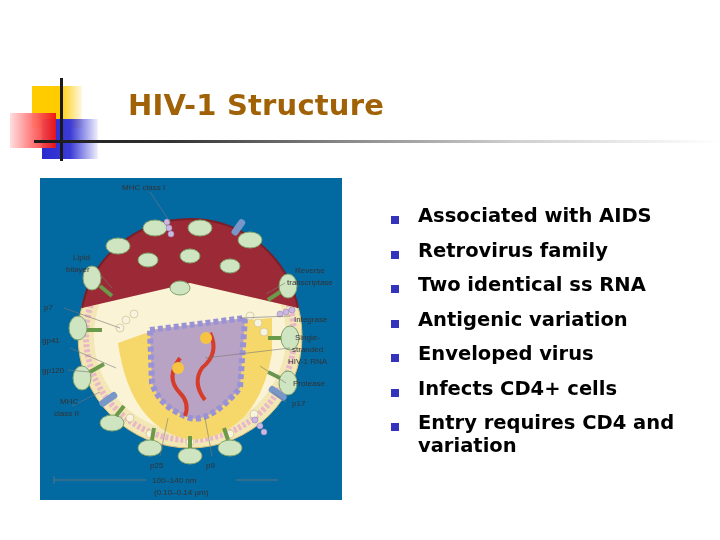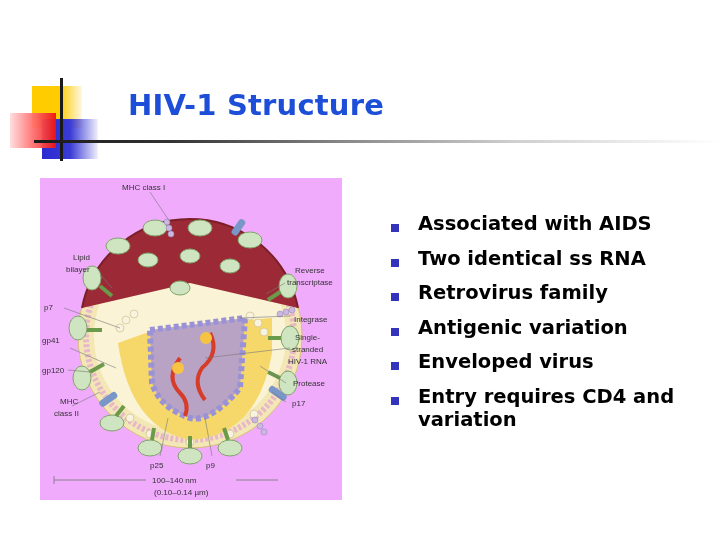--- a/index.html
+++ b/index.html
@@ -12,27 +12,27 @@
     .logo .red { position: absolute; left: 10px; top: 113px; width: 46px; height: 35px;
       background: linear-gradient(90deg, rgba(255,140,140,0.3) 0%, #ff7070 50%, #ee1111 100%); opacity: 0.95; }
     .logo .blue { position: absolute; left: 42px; top: 119px; width: 56px; height: 40px;
       background: linear-gradient(90deg, #2a2ad0 0%, #3a3ad6 50%, rgba(120,120,230,0.1) 100%); }
     .logo .vline { position: absolute; left: 60px; top: 78px; width: 3px; height: 83px; background: #1a1a1a; }
 
     .hrule { position: absolute; left: 34px; top: 140px; width: 686px; height: 3px;
       background: linear-gradient(90deg, #1a1a1a 0%, #333 20%, #888 45%, #cfcfcf 70%, rgba(255,255,255,0) 100%); }
 
     .title { position: absolute; left: 128px; top: 88px; font-family: "DejaVu Sans", sans-serif;
-      font-weight: bold; font-size: 29px; color: #1d4ed8; letter-spacing: 0.2px; white-space: nowrap; }
+      font-weight: bold; font-size: 29px; color: #a16207; letter-spacing: 0.2px; white-space: nowrap; }
 
-    .figure { position: absolute; left: 40px; top: 178px; width: 302px; height: 322px; background: #f0abfc; }
+    .figure { position: absolute; left: 40px; top: 178px; width: 302px; height: 322px; background: #0369a1; }
     .figure svg { width: 100%; height: 100%; display: block; }
     .fig-label { font-family: "Liberation Sans", sans-serif; font-size: 8px; fill: #333; }
 
-    .bullets { position: absolute; left: 390px; top: 203px; width: 325px; list-style: none; margin-top: 8px; }
+    .bullets { position: absolute; left: 390px; top: 203px; width: 325px; list-style: none; }
     .bullets li { position: relative; padding-left: 28px; font-family: "DejaVu Sans", sans-serif;
       font-weight: bold; font-size: 19.5px; line-height: 34.5px; color: #000; }
     .bullets li .label { display: inline-block; line-height: 23px; vertical-align: top; padding-top: 1px; }
     .bullets li .marker { position: absolute; left: 1px; top: 13px; width: 8px; height: 8px; background: #3333bb; }
   </style>
 </head>
 <body>
 
 <div class="logo">
   <div class="yellow"></div>
@@ -166,19 +166,19 @@
     <line x1="14" y1="302" x2="106" y2="302" stroke="#777" stroke-width="0.8"></line>
     <line x1="14" y1="298" x2="14" y2="306" stroke="#777" stroke-width="0.8"></line>
     <line x1="196" y1="302" x2="238" y2="302" stroke="#777" stroke-width="0.8"></line>
     <text class="fig-label" x="112" y="305">100–140 nm</text>
     <text class="fig-label" x="114" y="317">(0.10–0.14 µm)</text>
   </svg>
 </div>
 
 <ul class="bullets">
   <li><span class="marker"></span><span class="label">Associated with AIDS</span></li>
+  <li><span class="marker"></span><span class="label">Retrovirus family</span></li>
   <li><span class="marker"></span><span class="label">Two identical ss RNA</span></li>
-  <li><span class="marker"></span><span class="label">Retrovirus family</span></li>
   <li><span class="marker"></span><span class="label">Antigenic variation</span></li>
   <li><span class="marker"></span><span class="label">Enveloped virus</span></li>
-  <li><span class="marker"></span></li>
+  <li><span class="marker"></span><span class="label">Infects CD4+ cells</span></li>
   <li><span class="marker"></span><span class="label">Entry requires CD4 and variation</span></li>
 </ul>
 
 </body></html>

